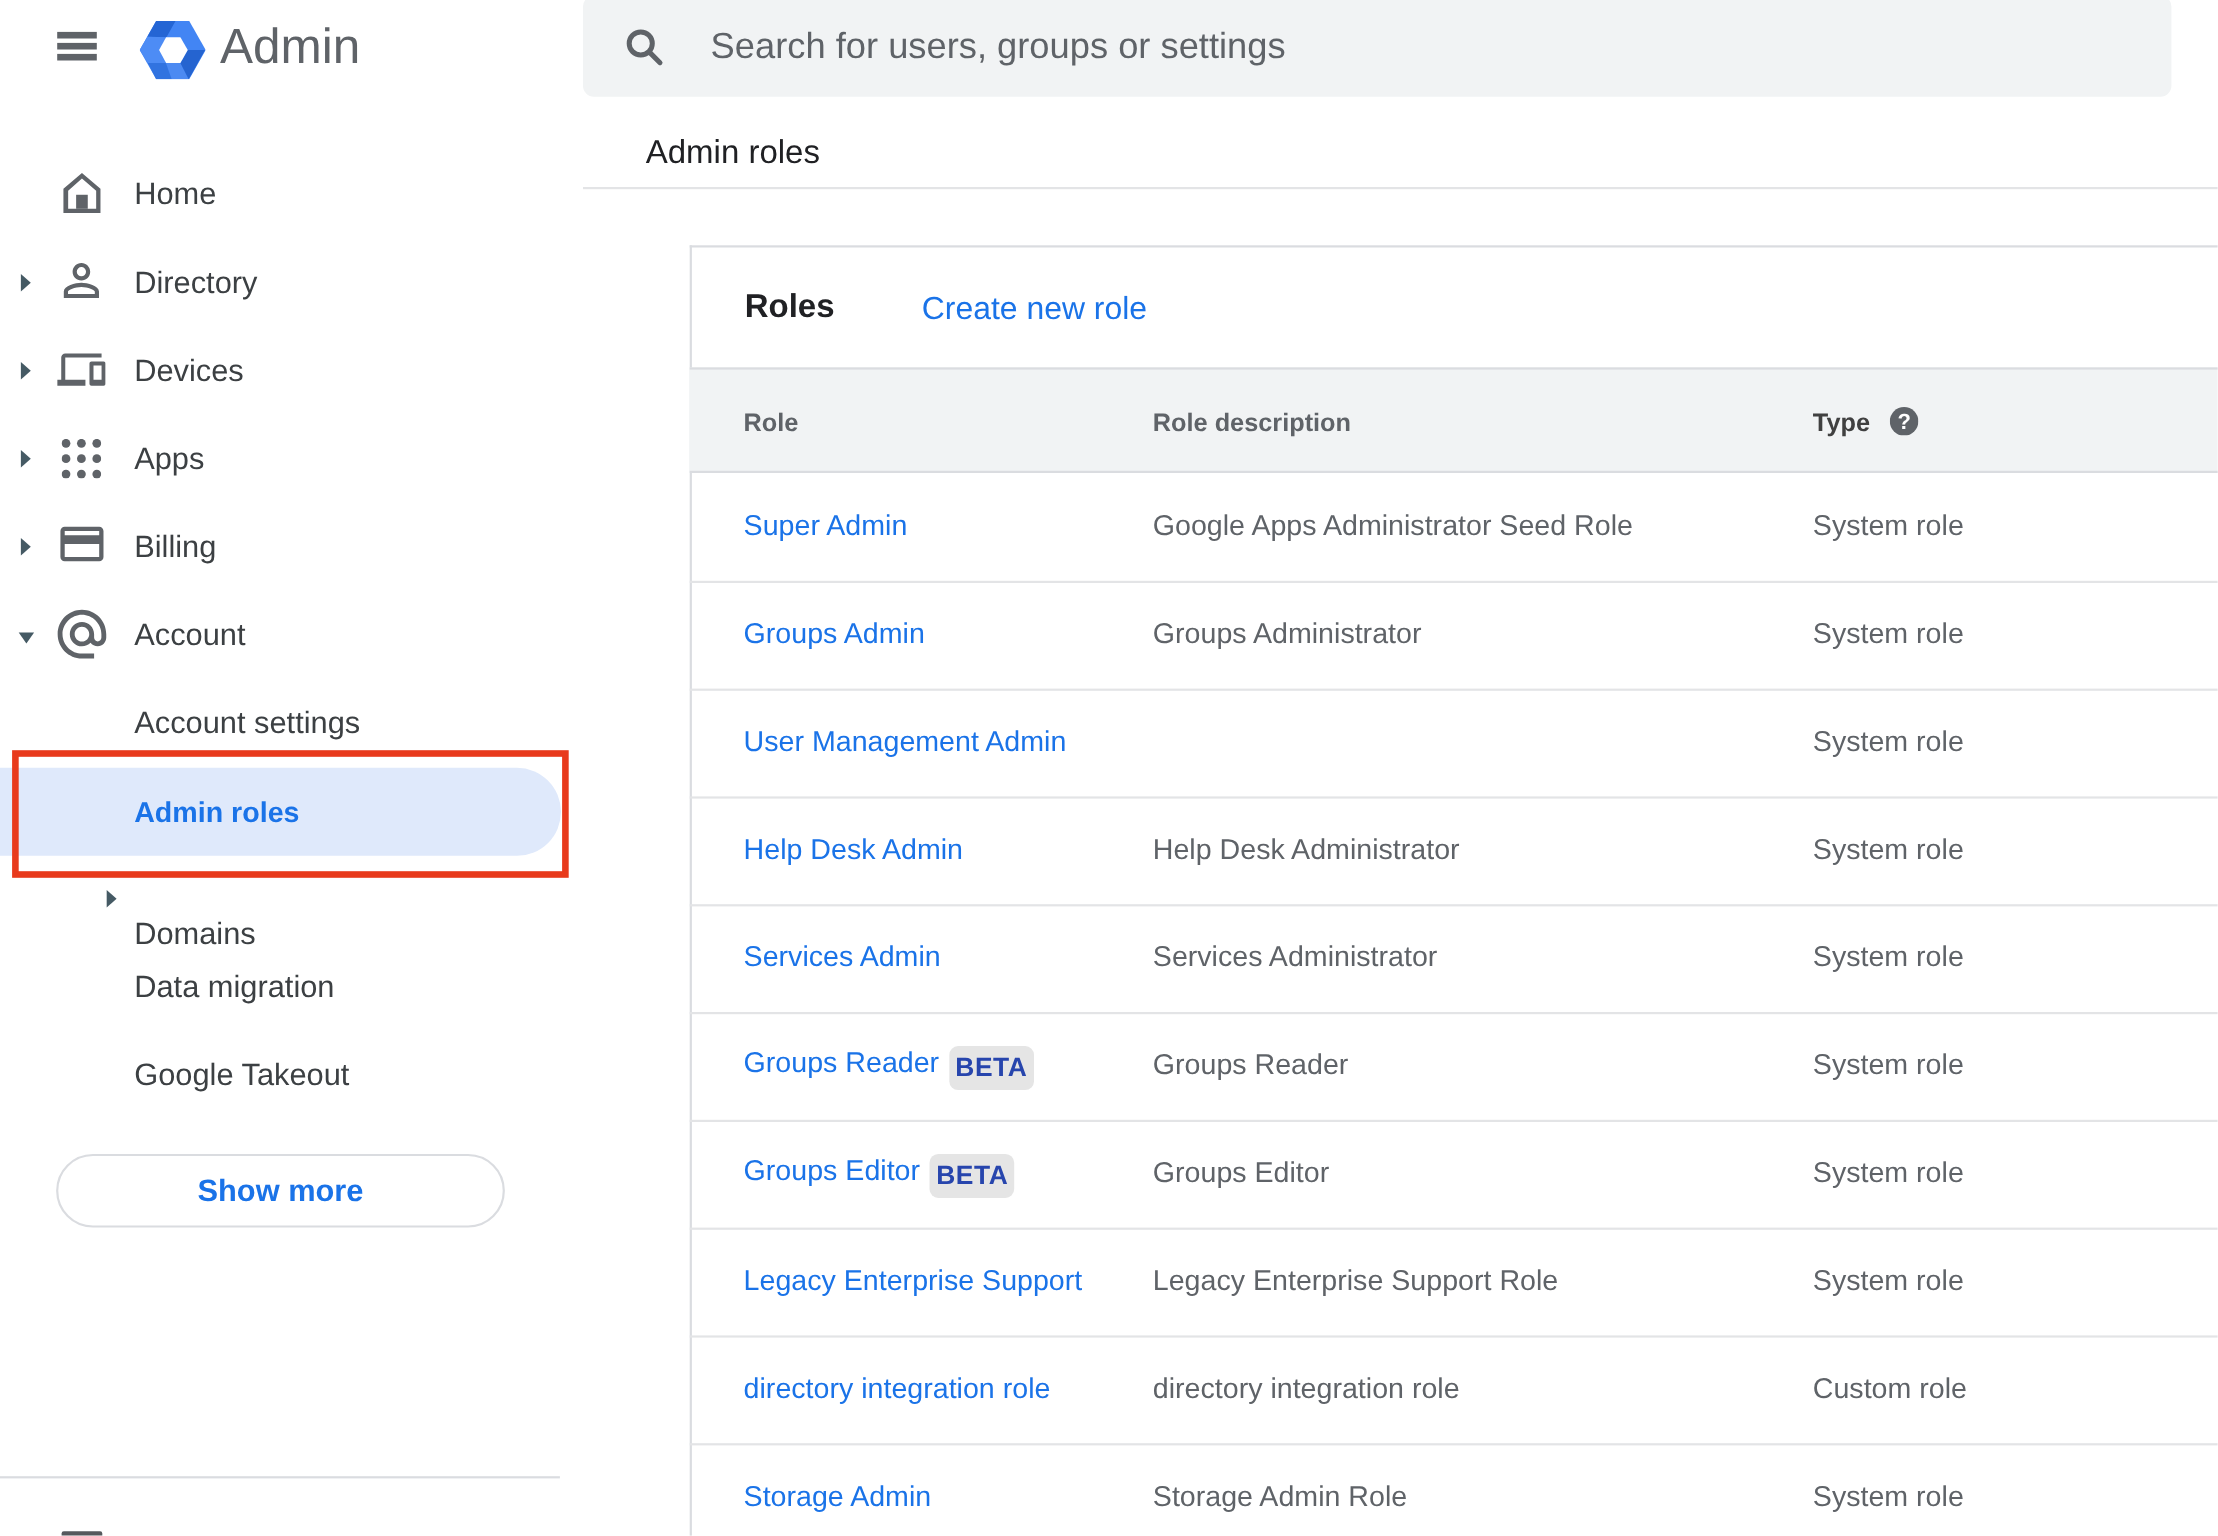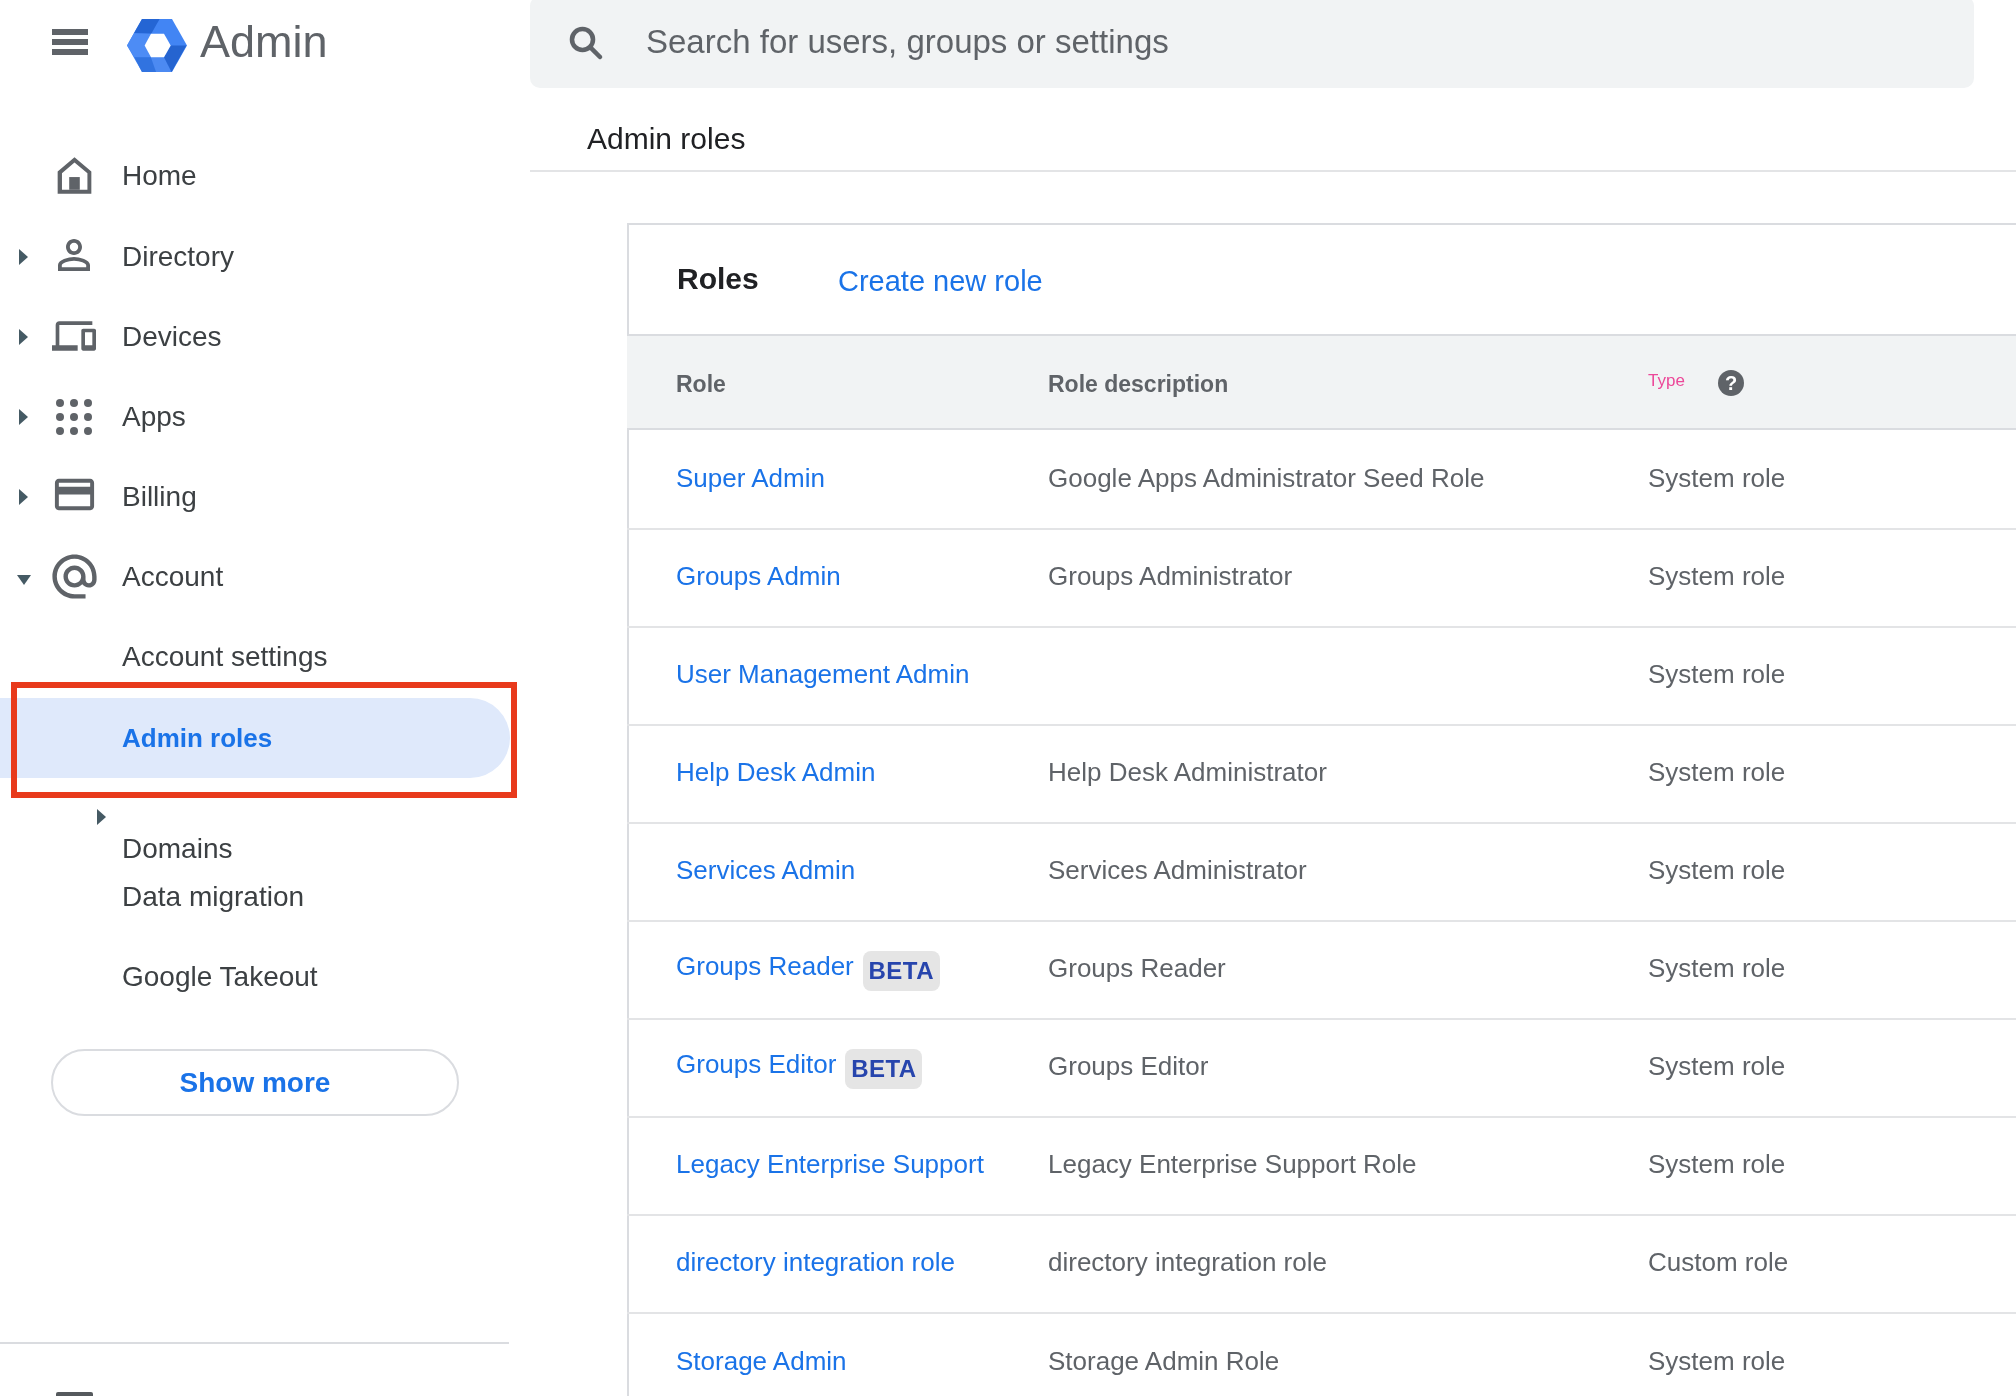--- a/index.html
+++ b/index.html
@@ -117,21 +117,21 @@
 <div class="abs" style="left:51px; top:1049px; width:408px; height:67px; line-height:67px; text-align:center; font-size:28px; font-weight:bold; color:#1a73e8;">Show more</div>
 
 <div class="abs" style="left:627px; top:223px; width:1389px; height:1173px; border-left:2px solid #dadce0; border-top:2px solid #dadce0; background:#fff;"></div>
 
 <div class="abs" style="left:677px; top:262px; font-size:30px; font-weight:bold; color:#202124;">Roles</div>
 <div class="abs" style="left:838px; top:265px; font-size:29px; color:#1a73e8;">Create new role</div>
 
 <div class="abs" style="left:627px; top:334px; width:1389px; height:96px; background:#f1f3f4; border-top:2px solid #dadce0; border-bottom:2px solid #dadce0;"></div>
 <div class="abs" style="left:676px; top:371px; font-size:23px; font-weight:bold; color:#5f6368;">Role</div>
 <div class="abs" style="left:1048px; top:371px; font-size:23px; font-weight:bold; color:#5f6368;">Role description</div>
-<div class="abs" style="left:1648px; top:371px; font-size:17px; font-weight:normal; color:#ec4899;">Type</div>
+<div class="abs" style="left:1648px; top:371px; font-size:23px; font-weight:bold; color:#404040;">Type</div>
 <svg class="abs" style="left:1718px; top:370px;" width="26" height="26" viewBox="0 0 26 26">
   <circle cx="13" cy="13" r="13" fill="#5f6368"></circle>
   <text x="13" y="20" font-size="20" font-weight="bold" fill="#fff" text-anchor="middle" font-family="Liberation Sans, sans-serif">?</text>
 </svg>
 
 <div class="row" style="top:432px;">
   <span class="cell c1">Super Admin</span>
     <span class="cell c2">Google Apps Administrator Seed Role</span>
     <span class="cell c3">System role</span>
 </div>

